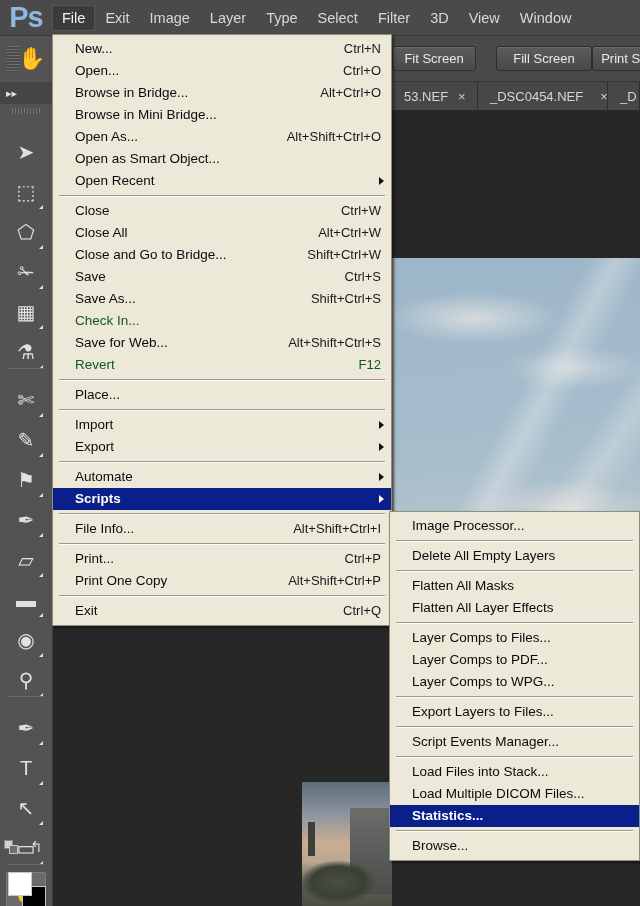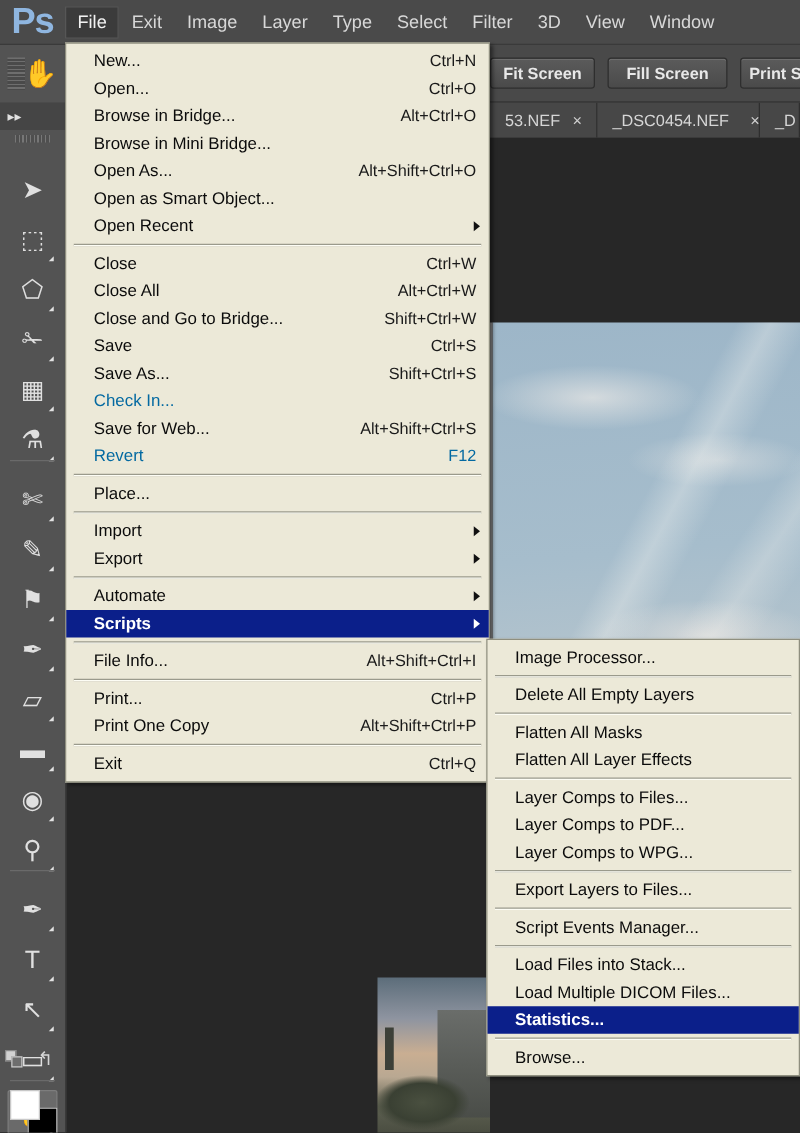--- a/index.html
+++ b/index.html
@@ -40,21 +40,20 @@
     background:#494949;border-bottom:1px solid #343434;
     box-sizing:border-box;
   }
   .opt-btn{
     position:absolute;top:10px;height:25px;line-height:23px;
     background:linear-gradient(#5b5b5b,#4a4a4a);
     border:1px solid #2e2e2e;border-radius:3px;
     color:#e8e8e8;font-size:13px;text-align:center;
     box-shadow:inset 0 1px 0 #6d6d6d;
     box-sizing:border-box;
-    font-weight:bold;
   }
 
   
   .tabbar{
     position:absolute;left:0;top:82px;width:640px;height:28px;
     background:#3d3d3d;display:flex;align-items:stretch;
     box-sizing:border-box;
   }
   .tab{
     display:flex;align-items:center;gap:10px;
@@ -170,21 +169,21 @@
   #scripts-menu{left:389px;top:511px;width:251px;}
   .mi{
     position:relative;display:flex;align-items:center;
     height:22px;line-height:22px;
     padding:0 10px 0 22px;
     white-space:nowrap;
     box-sizing:border-box;
   }
   .mi .label{flex:1 1 auto;}
   .mi .accel{color:#1a1a1a;padding-left:18px;font-size:13px;}
-  .mi.disabled .label,.mi.disabled .accel{color:#0369a1;}
+  .mi.disabled .label,.mi.disabled .accel{color:#14532d;}
   .mi.hl{background:#0b1f8a;color:#fff;font-weight:bold;}
   .mi.hl .label,.mi.hl .accel{color:#fff;}
   .mi .arrow{
     position:absolute;right:7px;top:50%;transform:translateY(-50%);
     width:0;height:0;border-top:4px solid transparent;border-bottom:4px solid transparent;
     border-left:5px solid #111;
   }
   .mi.hl .arrow{border-left-color:#fff;}
   .sep{height:1px;margin:3px 6px;background:#9a9a8c;border-bottom:1px solid #fdfdf5;}
 </style>
@@ -214,21 +213,21 @@
         <span>_DSC0454.NEF</span>
         <span class="close">×</span>
       </div>
       <div class="tab" style="width: 32px;">
         <span>_D</span>
       </div>
     </div>
 
   <div class="optionsbar" id="optionsbar">
       <div class="opt-btn" style="left: 392px; width: 84px;">Fit Screen</div>
-      <div class="opt-btn" style="left: 486px; width: 96px;">Fill Screen</div>
+      <div class="opt-btn" style="left: 496px; width: 96px;">Fill Screen</div>
       <div class="opt-btn" style="left: 592px; width: 74px;">Print Size</div>
     </div>
 
   <div class="menubar">
     <div class="ps-logo">Ps</div>
     <div id="menubar-items" style="display:flex;align-items:center;">
         <div class="menu-item active">File</div>
         <div class="menu-item">Exit</div>
         <div class="menu-item">Image</div>
         <div class="menu-item">Layer</div>

